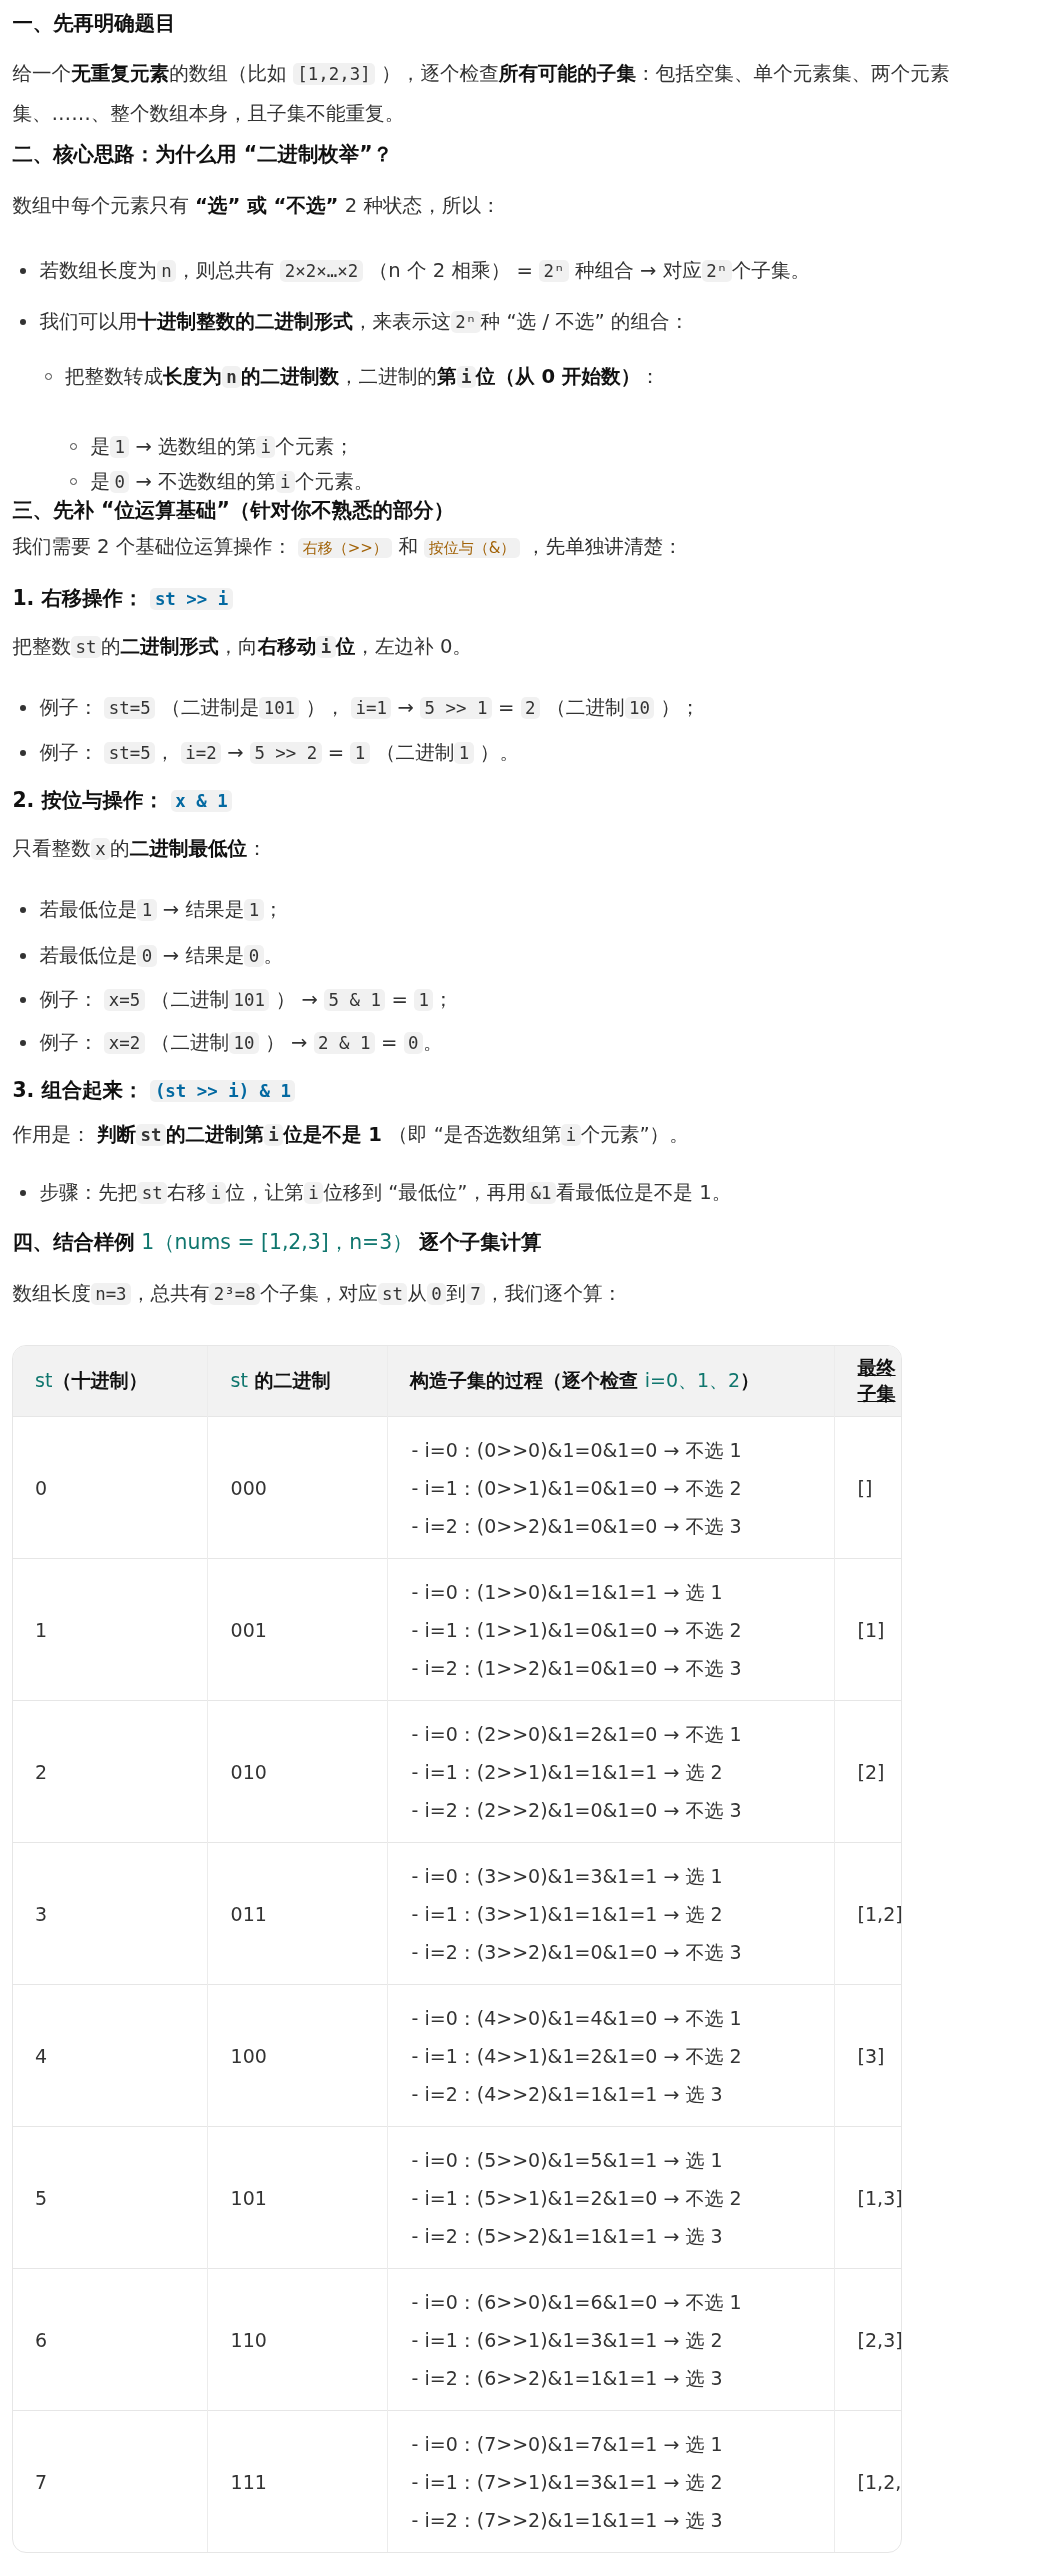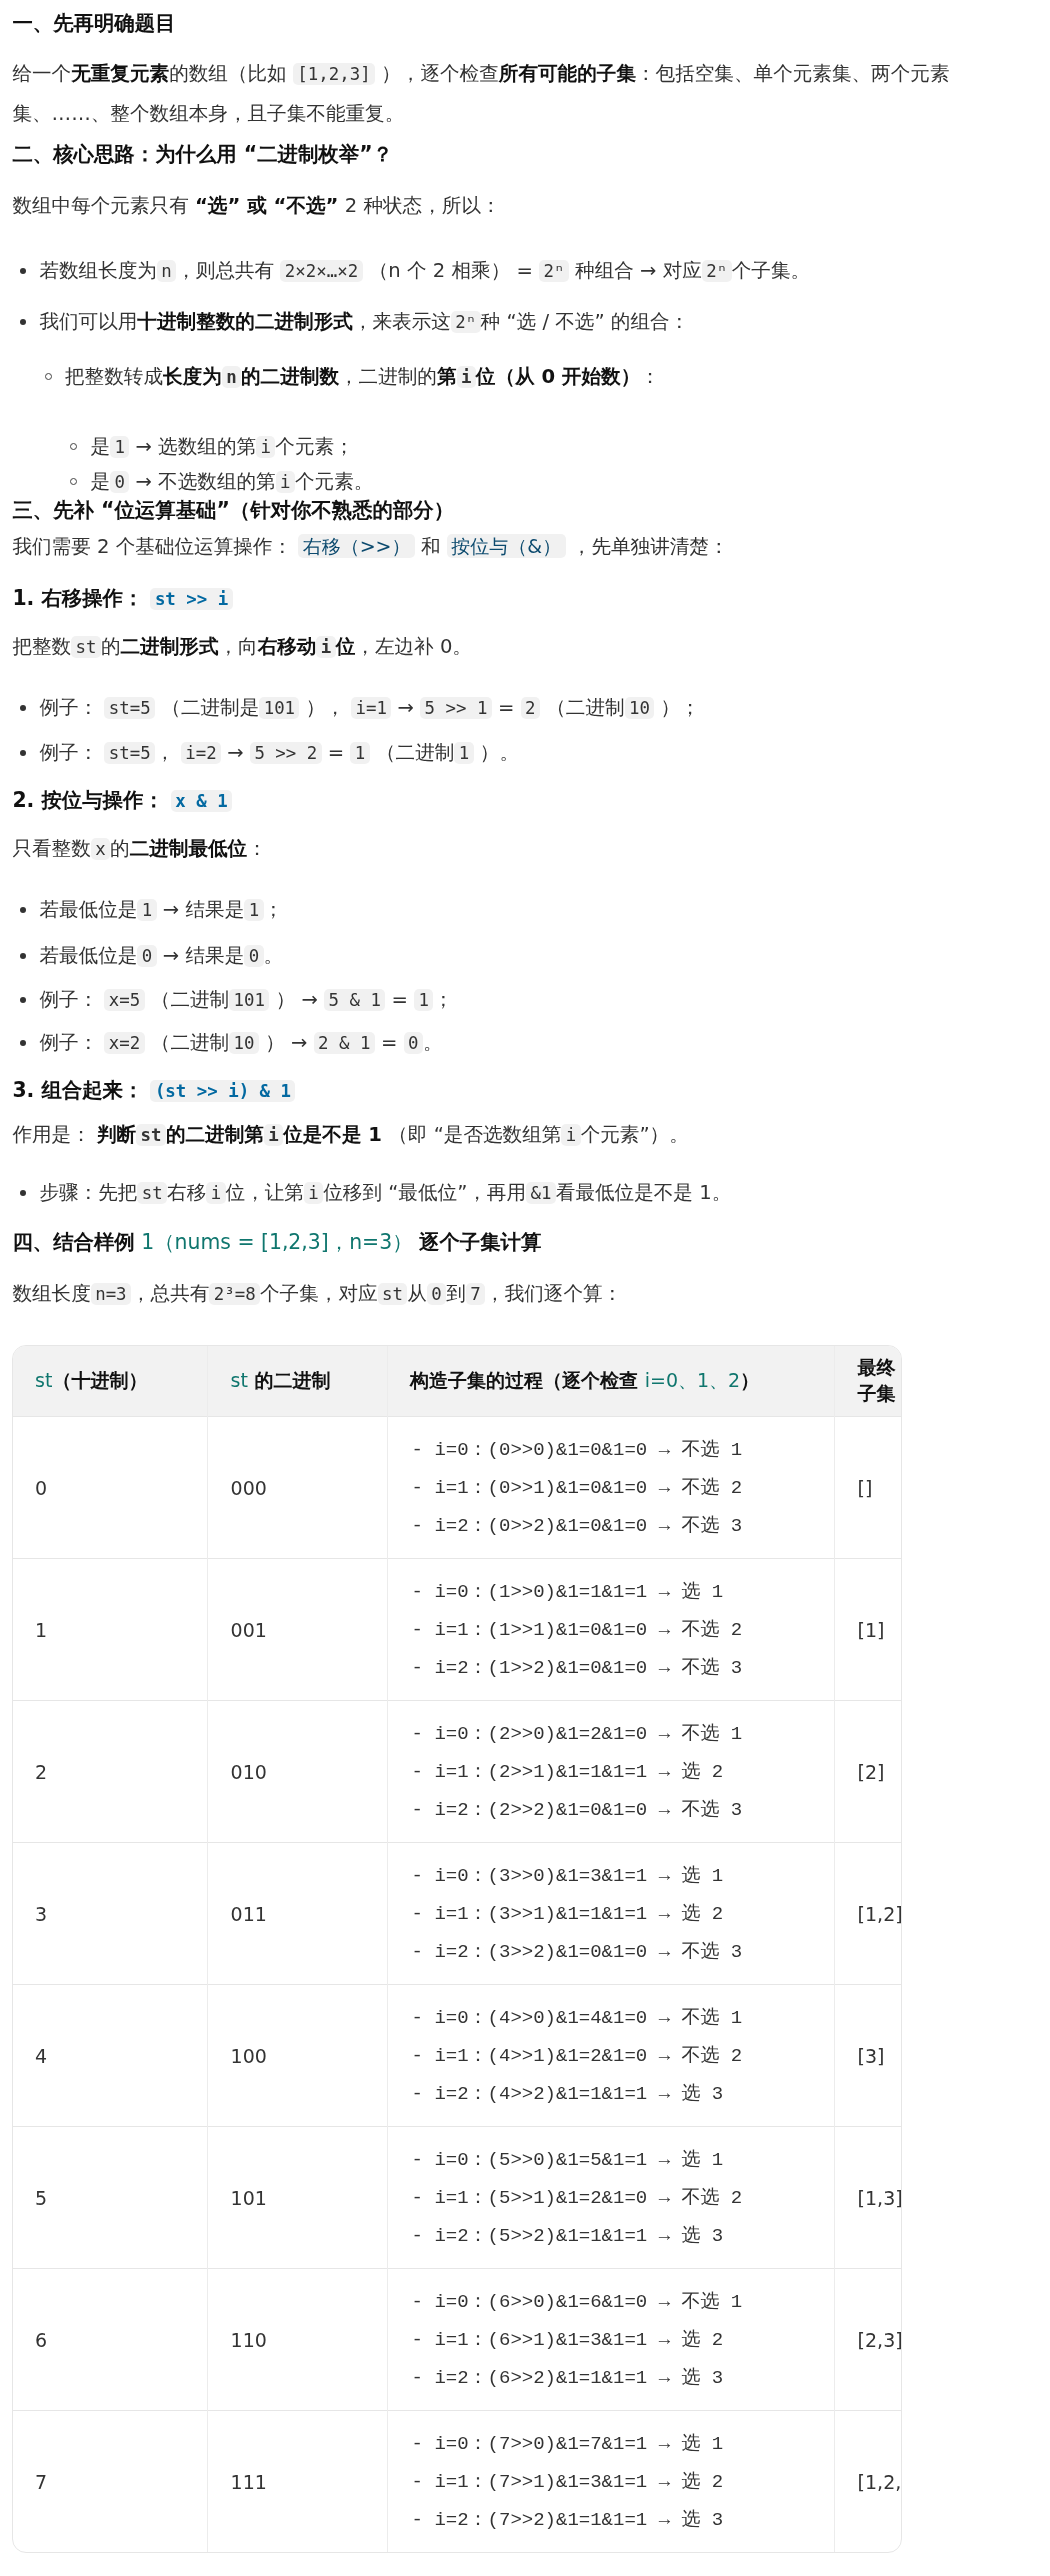--- a/index.html
+++ b/index.html
@@ -9,21 +9,21 @@
     color: #333333; font-size: 19.6px;
   }
   .blk { position: absolute; left: 12.4px; right: 29px; white-space: nowrap; line-height: 29px; }
   .blk.wrap { white-space: normal; line-height: 39px; width: 1007px; }
   .h { font-weight: bold; color: #111111; font-size: 20.4px; }
   .b { font-weight: bold; color: #111111; }
   .code {
     font-family: "DejaVu Sans Mono", "Liberation Mono", monospace;
     background: #f1f1f1; border-radius: 5.1px; padding: 0.7px 4.4px; font-size: 17.4px; color: #333;
   }
-  .code.dim { color: #0c4a6e; font-family: "DejaVu Sans", sans-serif; font-size: 19px; }
+  .code.dim { color: #a16207; font-family: "DejaVu Sans", sans-serif; font-size: 15px; }
   .h .code { font-weight: bold; color: #0369a1; }
   .n { font-weight: normal; color: #0f766e; }
   .li { padding-left: 27px; }
   .li::before {
     content: ""; position: absolute; left: 7.3px; top: 11.6px; width: 6.5px; height: 6.5px;
     border-radius: 50%; background: #333;
   }
   .li2 { left: 39px; padding-left: 26px; }
   .li2::before {
     content: ""; position: absolute; left: 5.8px; top: 11px; width: 5.1px; height: 5.1px;
@@ -39,22 +39,22 @@
   .tbl-wrap {
     position: absolute; left: 11.6px; top: 1345px; width: 888px;
     border: 0.7px solid #e6e6e6; border-radius: 14px; overflow: hidden;
   }
   table { border-collapse: collapse; width: 100%; table-layout: fixed; }
   th, td { border-right: 0.7px solid #ececec; text-align: left; vertical-align: middle; }
   th:last-child, td:last-child { border-right: none; }
   th { background: #f2f2f2; height: 70px; font-weight: bold; color: #111; font-size: 19px; padding: 0 0 0 22.5px; }
   th .n { font-weight: normal; }
   td { height: 141px; border-top: 0.7px solid #e6e6e6; font-size: 19px; color: #333; padding: 0 0 0 22.5px; }
-  td.steps { padding-left: 24px; line-height: 38px; font-family: Liberation Mono, monospace; }
-  .col1 { width: 172px; } .col2 { width: 156px; } .col3 { width: 424px; } .col4 { width: auto; }
+  td.steps { padding-left: 24px; line-height: 38px; }
+  .col1 { width: 172px; } .col2 { width: 156px; } .col3 { width: 424px; } .col4 { width: auto; text-decoration: underline; }
 </style>
 </head>
 <body>
 
 <div class="blk h" style="top:8.7px">一、先再明确题目</div>
 <div class="blk wrap" style="top:54px"><span class="">给一个</span><span class="b">无重复元素</span><span class="">的数组（比如 </span><span class="code">[1,2,3]</span><span class=""> ），逐个检查</span><span class="b">所有可能的子集</span><span class="">：包括空集、单个元素集、两个元素集、……、整个数组本身，且子集不能重复。</span></div>
 
 <div class="blk h" style="top:140px">二、核心思路：为什么用 “二进制枚举”？</div>
 <div class="blk" style="top:191px"><span class="">数组中每个元素只有 </span><span class="b">“选” 或 “不选”</span><span class=""> 2 种状态，所以：</span></div>
 <div class="blk li" style="top:256px"><span class="">若数组长度为</span><span class="code">n</span><span class="">，则总共有 </span><span class="code">2×2×…×2</span><span class=""> （n 个 2 相乘） = </span><span class="code">2ⁿ</span><span class=""> 种组合 → 对应</span><span class="code">2ⁿ</span><span class="">个子集。</span></div>

